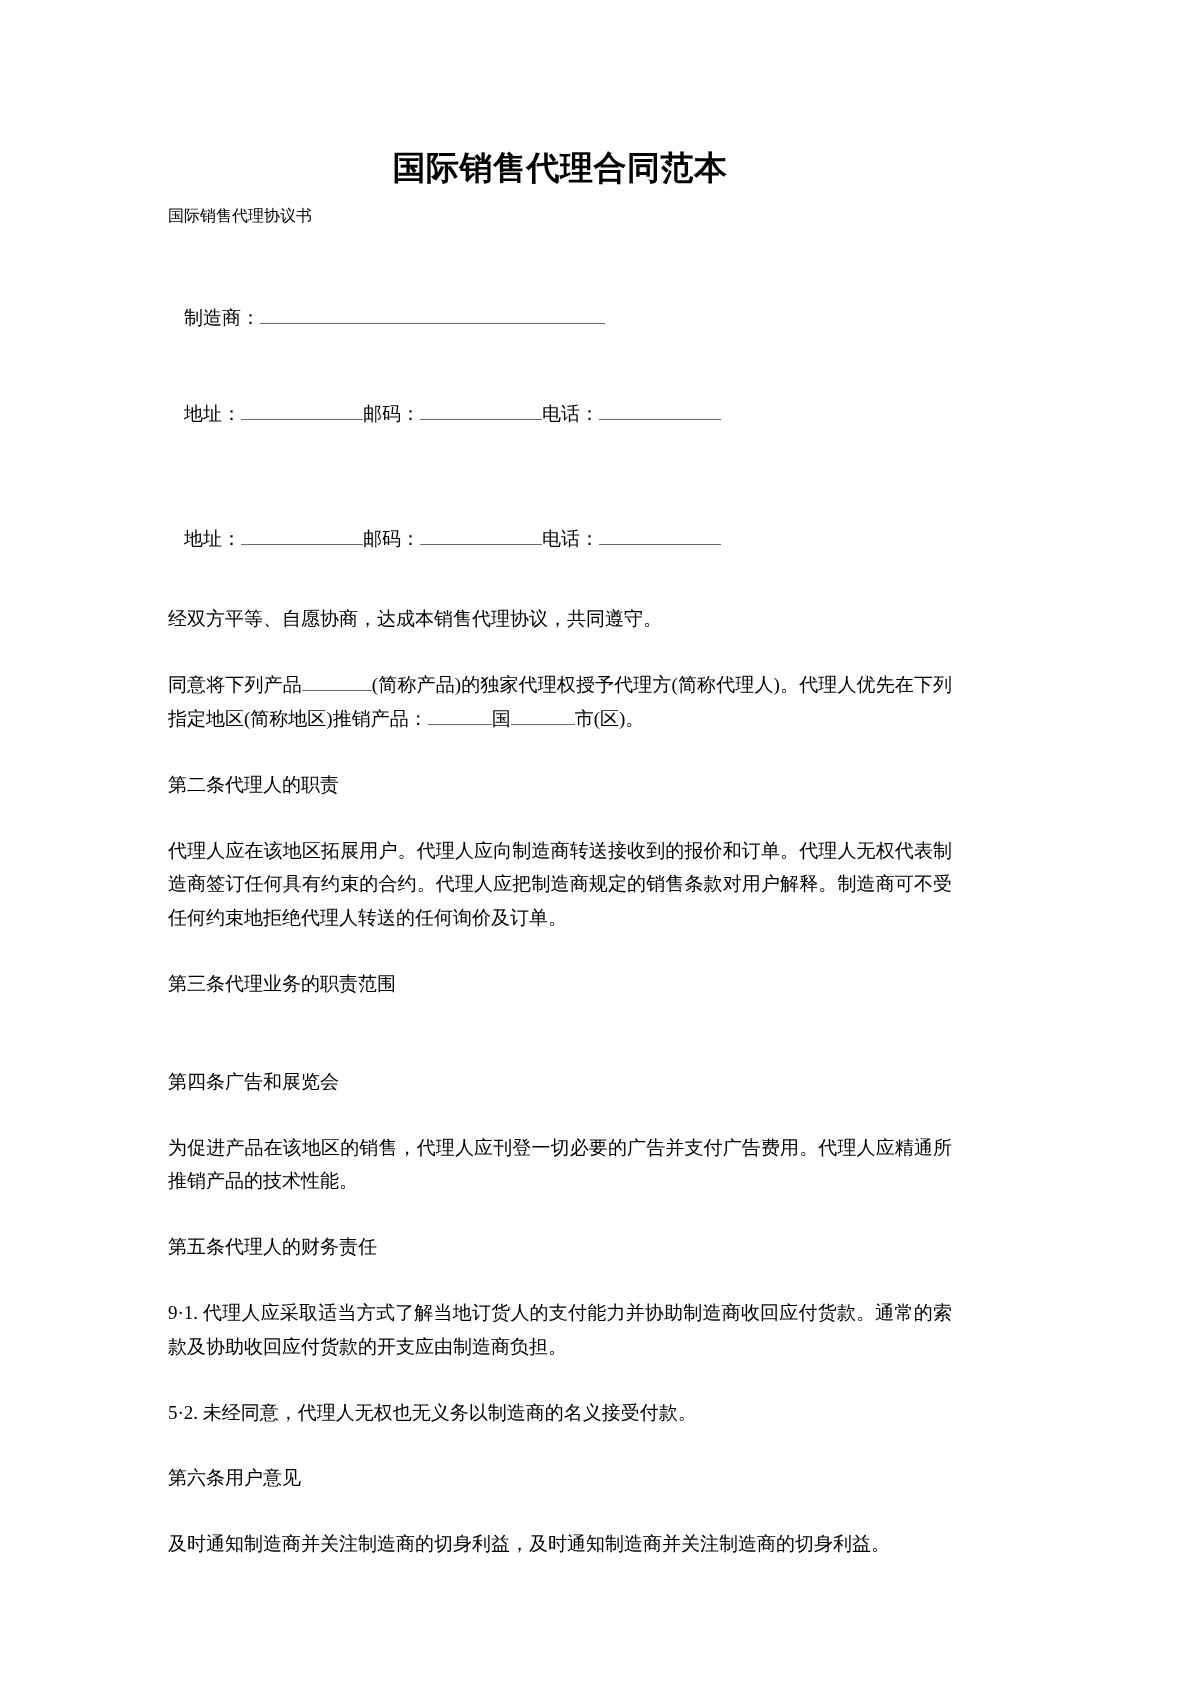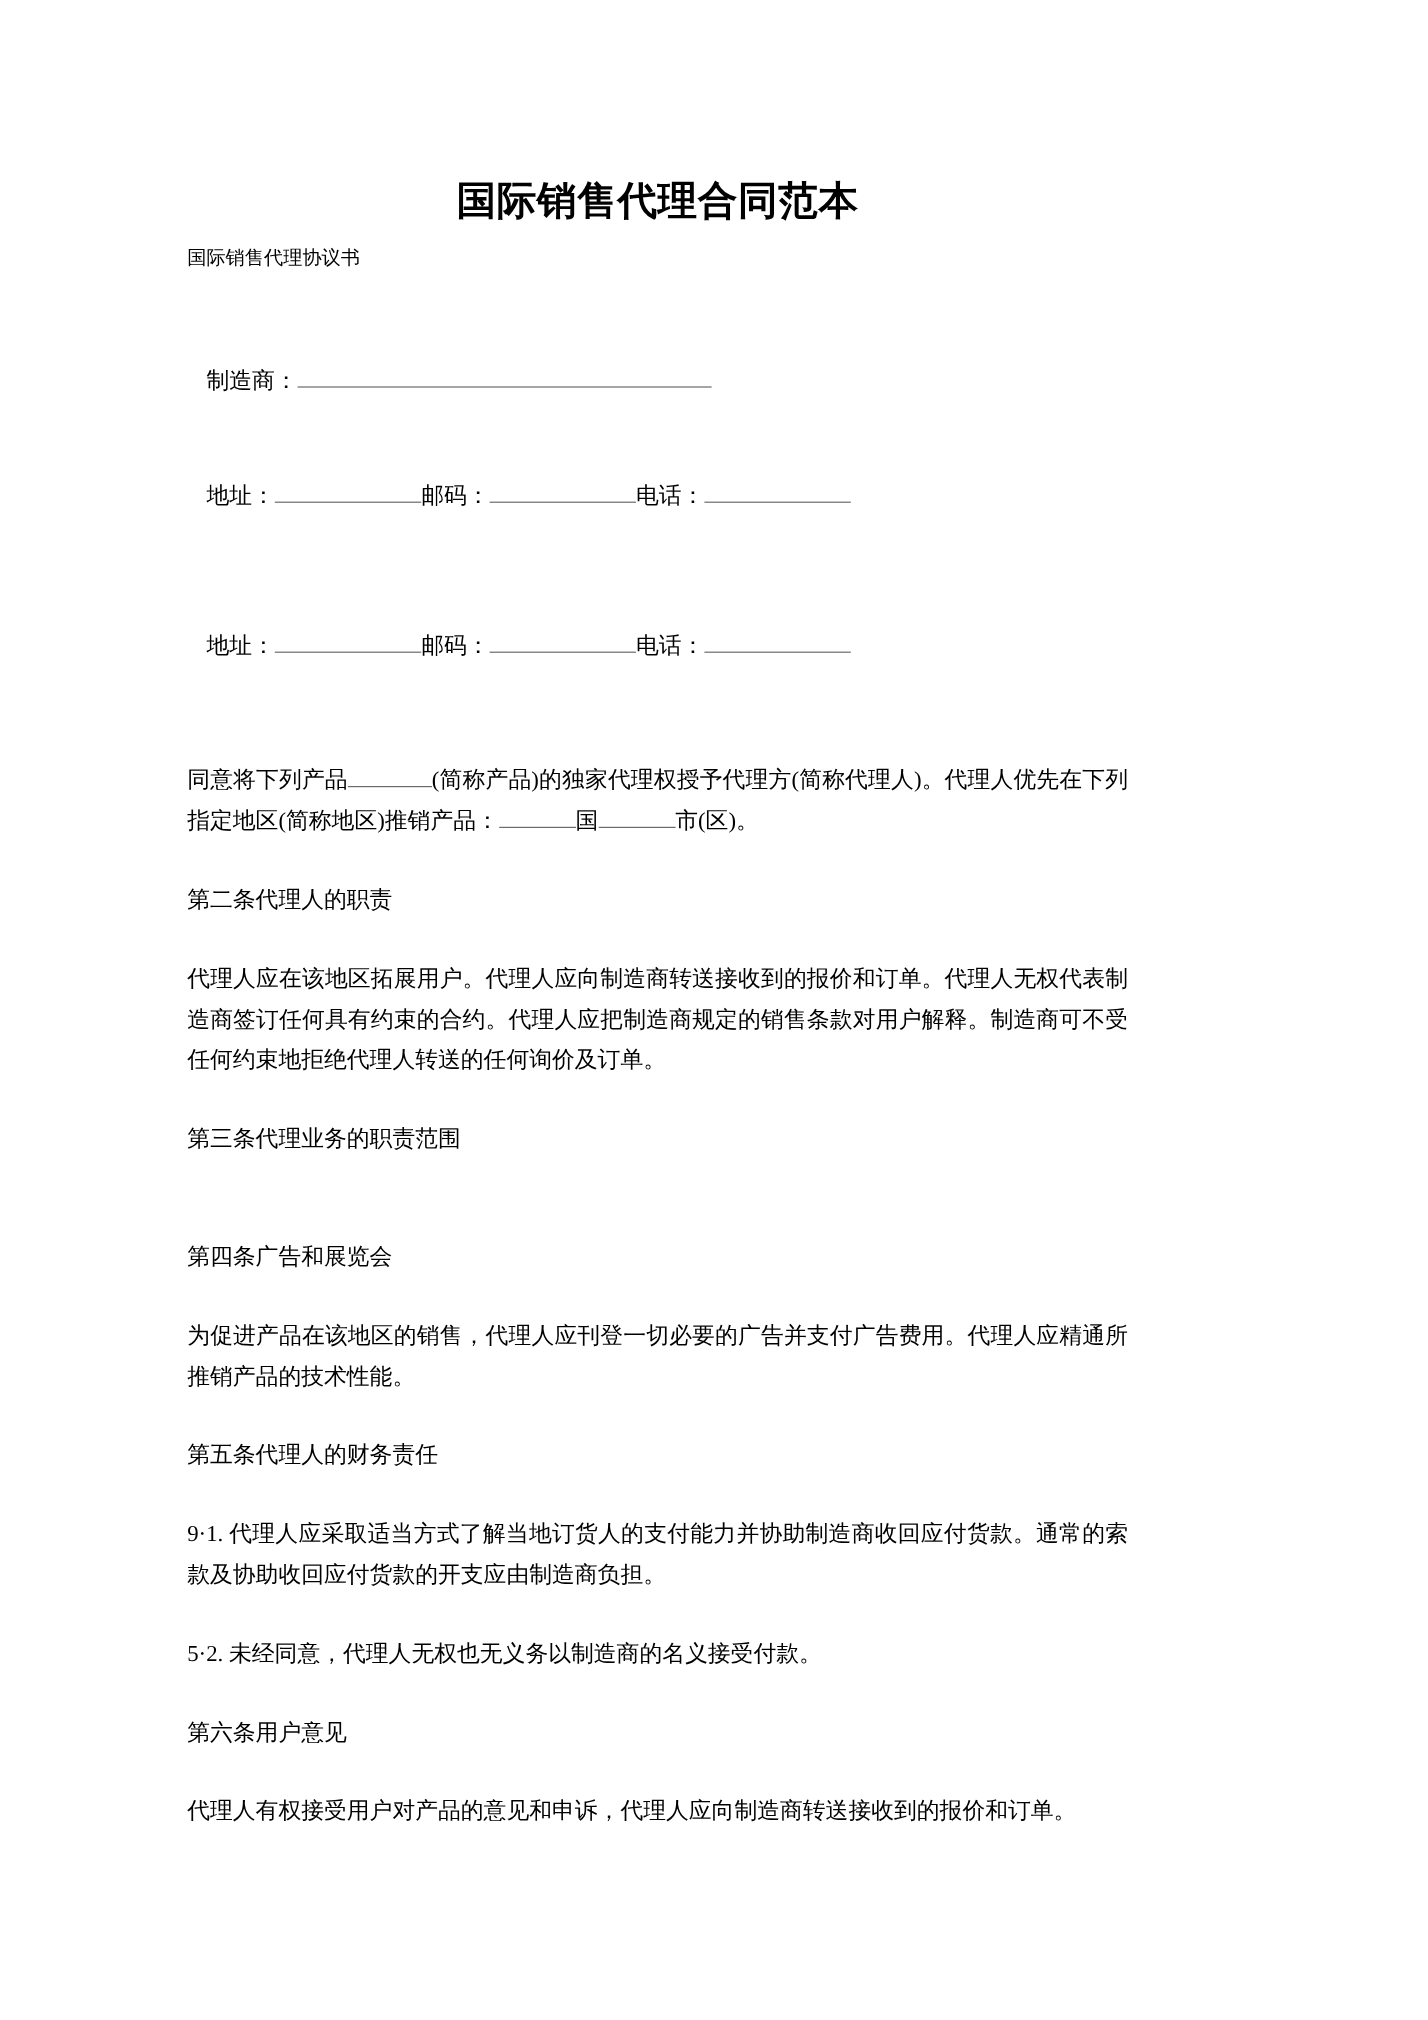--- a/index.html
+++ b/index.html
@@ -14,21 +14,21 @@
   .page {
     position: relative;
     width: 1190px;
     height: 1683px;
     background: #ffffff;
     box-sizing: border-box;
     overflow: hidden;
   }
   .content {
     position: absolute;
-    left: 156px;
+    left: 168px;
     top: 0;
     width: 784px;
   }
   .doc-title {
     text-align: center;
     font-weight: bold;
     font-size: 33px;
     line-height: 1.25;
     margin: 0;
     padding-top: 148px;
@@ -98,20 +98,21 @@
 
     <div class="gap-sm"></div>
 
 
     <div class="gap-sm"></div>
 
     <p class="field-line"><span>地址：</span><span class="blank b-mid"></span><span>邮码：</span><span class="blank b-mid"></span><span>电话：</span><span class="blank b-mid"></span></p>
 
     <div class="gap-sm"></div>
 
+    <p class="para">经双方平等、自愿协商，达成本销售代理协议，共同遵守。</p>
 
     <div class="gap-md"></div>
 
     <p class="para"><span>同意将下列产品</span><span class="inline-blank b-short"></span><span>(简称产品)的独家代理权授予代理方(简称代理人)。代理人优先在下列指定地区(简称地区)推销产品：</span><span class="inline-blank b-tiny"></span><span>国</span><span class="inline-blank b-tiny"></span><span>市(区)。</span></p>
 
     <div class="gap-md"></div>
 
     <p class="section-head">第二条代理人的职责</p>
 
     <div class="gap-md"></div>
@@ -144,16 +145,16 @@
     <div class="gap-md"></div>
 
     <p class="para">5·2. 未经同意，代理人无权也无义务以制造商的名义接受付款。</p>
 
     <div class="gap-md"></div>
 
     <p class="section-head">第六条用户意见</p>
 
     <div class="gap-md"></div>
 
-    <p class="para">代理人有权接受用户对产品的意见和申诉，代理人应向制造商转送接收到的报价和订单。</p>
+    <p class="para">及时通知制造商并关注制造商的切身利益，及时通知制造商并关注制造商的切身利益。</p>
 
   </div>
 </div>
 
 </body></html>

